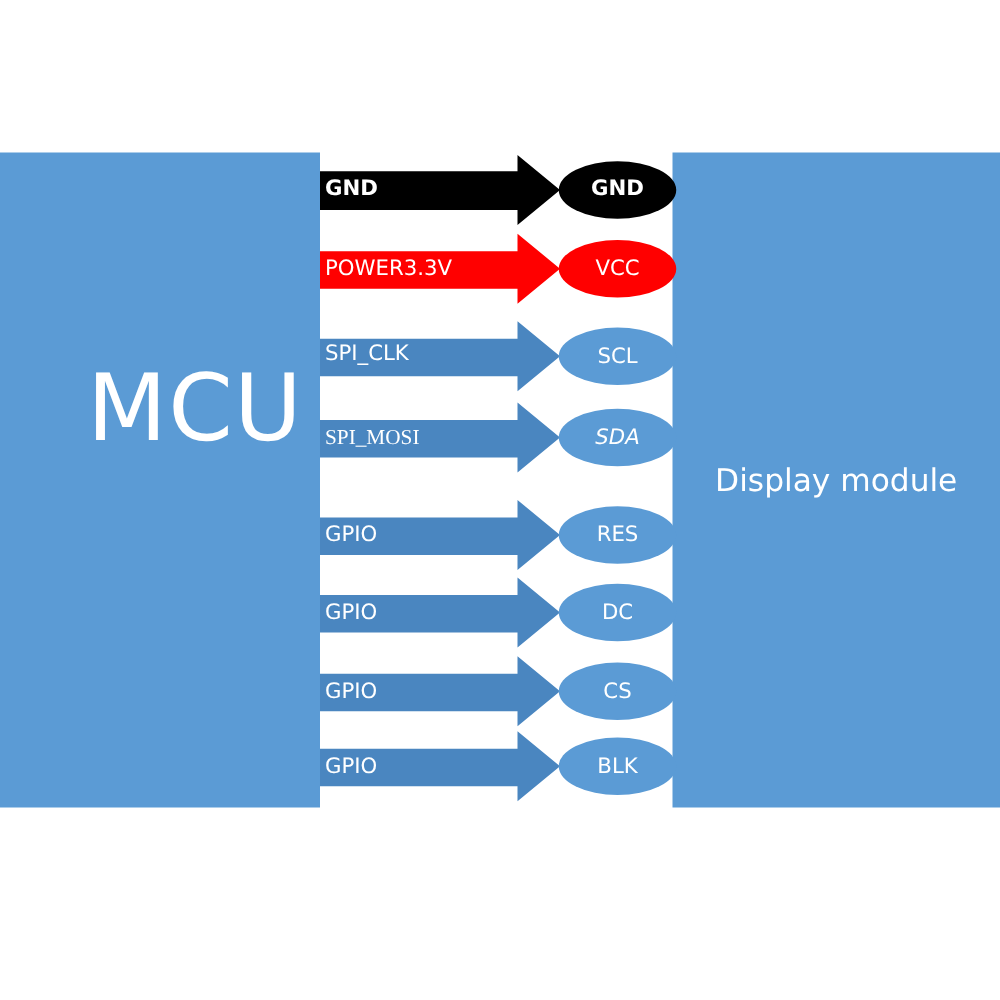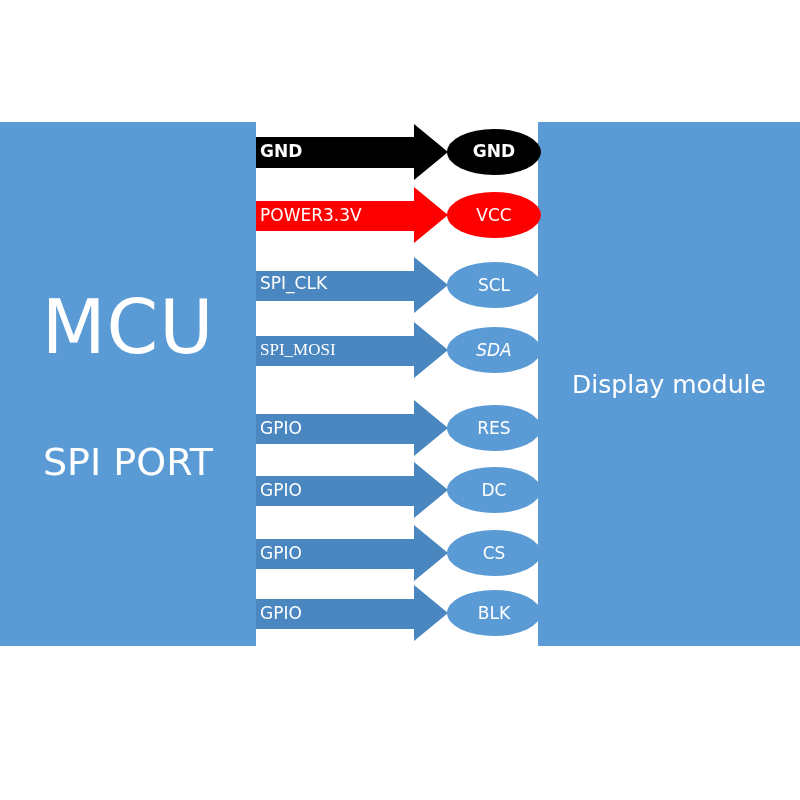--- a/index.html
+++ b/index.html
@@ -1,33 +1,32 @@
 <!DOCTYPE html>
 <html><head>
   <meta charset="utf-8">
   <style>
     html, body { margin:0; padding:0; background:#ffffff; }
     body { width:800px; height:800px; position:relative; overflow:hidden; font-family:"DejaVu Sans", "Liberation Sans", sans-serif; }
     .block { position:absolute; background:#5b9bd5; color:#ffffff; }
     #mcu-block { left:0; top:122px; width:256px; height:524px; }
     #display-block { left:538px; top:122px; width:262px; height:524px; }
-    .mcu-title { position:absolute; left:0; width:256px; top:162px; text-align:center; font-size:74px; letter-spacing:1px; }
+    .mcu-title { position:absolute; left:0; width:256px; top:162px; text-align:center; font-size:74px; letter-spacing:1px;padding-left:28px; }
     .mcu-sub { position:absolute; left:0; width:256px; top:318px; text-align:center; font-size:38px; }
     .display-title { position:absolute; left:0; width:262px; top:248px; text-align:center; font-size:25px; }
     .conn { position:absolute; left:256px; width:284px; height:60px; }
     .conn svg { position:absolute; left:0; top:0; overflow:visible; }
     .arrow-label { position:absolute; left:4px; font-size:17px; color:#ffffff; white-space:nowrap; }
     .pin-label { position:absolute; left:192px; width:92px; text-align:center; font-size:17px; color:#ffffff; }
   </style>
 </head>
 <body>
 
 <div id="mcu-block" class="block">
   <div class="mcu-title">MCU</div>
-  <div class="mcu-sub">SPI PORT</div>
 </div>
 
 <div id="display-block" class="block">
   <div class="display-title">Display module</div>
 </div>
 
 <div class="conn" style="top:122px;font-weight:bold;">
   <svg width="284" height="60">
     <polygon points="0,15 158,15 158,2 192,30 158,58 158,46 0,46" fill="#000000"></polygon>
     <ellipse cx="238" cy="30" rx="47" ry="23" fill="#000000"></ellipse>

